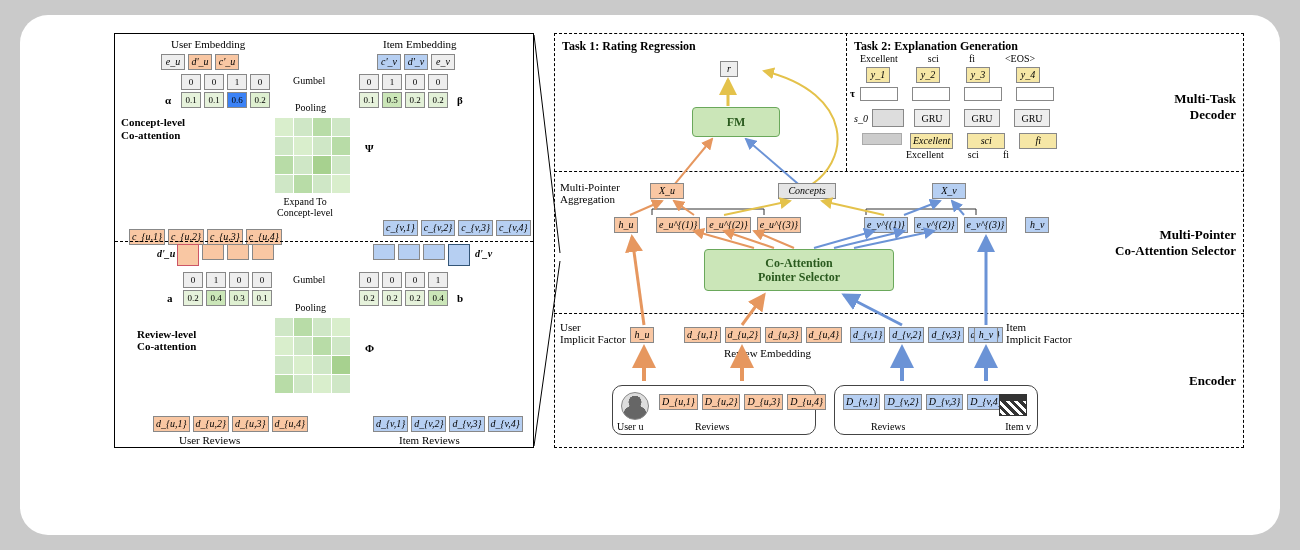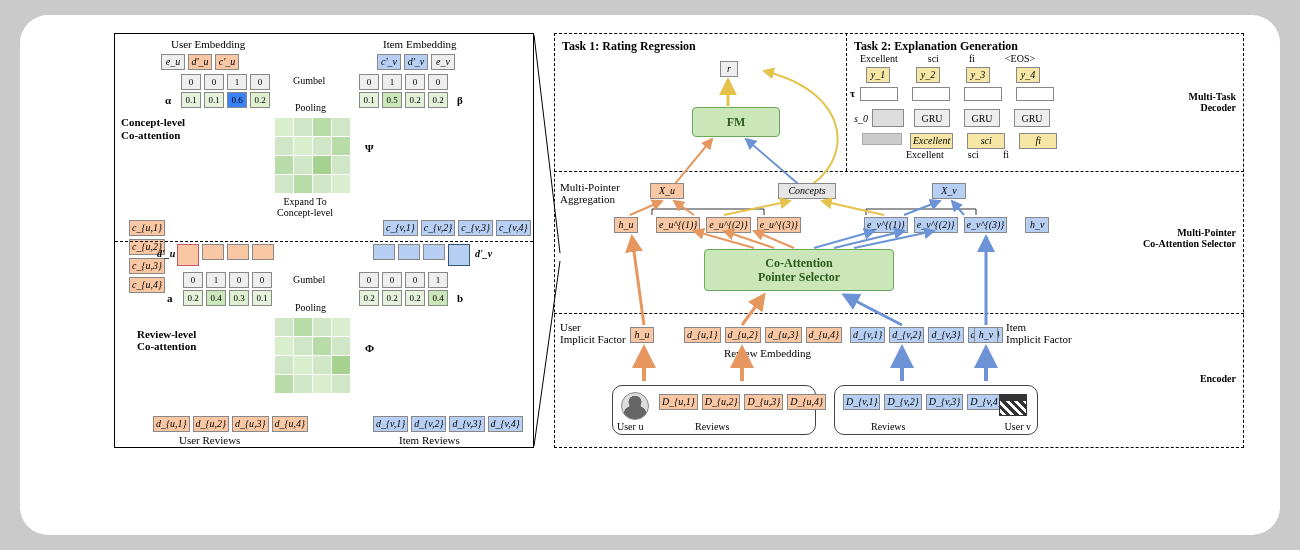--- a/index.html
+++ b/index.html
@@ -93,21 +93,21 @@
     left: 510px;
     top: 0;
     width: 690px;
     height: 415px;
   }
   .dashbox {
     position: absolute;
     border: 1.5px dashed #000;
   }
   .title { position:absolute; font-weight:bold; font-size:12px; }
-  .side-title { position:absolute; font-weight:bold; font-size:10px; text-align:right; }
+  .side-title { position:absolute; font-weight:bold; font-size:13px; text-align:right; }
   .box {
     position:absolute;
     border:1px solid #6aa85b;
     border-radius:4px;
     background:#cbe6b8;
     font-size:12px;
     text-align:center;
     display:flex; align-items:center; justify-content:center;
     font-weight:bold;
     color:#2a5a1e;
@@ -211,21 +211,21 @@
             <div class="mcell"></div>
           <div class="mcell"></div>
             <div class="mcell d1"></div>
             <div class="mcell"></div>
             <div class="mcell d2"></div>
         </div>
         <span class="tiny greek" style="left:250px; top:108px;">Ψ</span>
         <span class="tiny" style="left:162px; top:162px; white-space:pre; text-align:center;">Expand To
 Concept-level</span>
 
-        <div class="tokrow" style="left:14px; top:186px;flex-direction:column;">
+        <div class="tokrow" style="left:14px; top:195px;">
           <span class="tok o">c_{u,1}</span>
           <span class="tok o">c_{u,2}</span>
           <span class="tok o">c_{u,3}</span>
           <span class="tok o">c_{u,4}</span>
         </div>
         <div class="tokrow" style="left:268px; top:186px;align-items:center;">
           <span class="tok b">c_{v,1}</span>
           <span class="tok b">c_{v,2}</span>
           <span class="tok b">c_{v,3}</span>
           <span class="tok b">c_{v,4}</span>
@@ -507,18 +507,18 @@
       </div>
       <div class="roundbox" style="left:280px; top:352px; width:204px; height:50px;">
         <div class="tokrow" style="left:8px; top:8px; gap:4px; position:absolute;">
           <span class="tok b">D_{v,1}</span>
           <span class="tok b">D_{v,2}</span>
           <span class="tok b">D_{v,3}</span>
           <span class="tok b">D_{v,4}</span>
         </div>
         <div style="position:absolute; right:10px; top:8px;" class="clapicon"></div>
         <span class="tiny" style="left:36px; bottom:2px;">Reviews</span>
-        <span class="tiny" style="right:6px; bottom:2px;">User v</span>
+        <span class="tiny" style="right:6px; bottom:2px;">Item v</span>
       </div>
     </div>
 
   </div>
 </div>
 
 </body></html>

